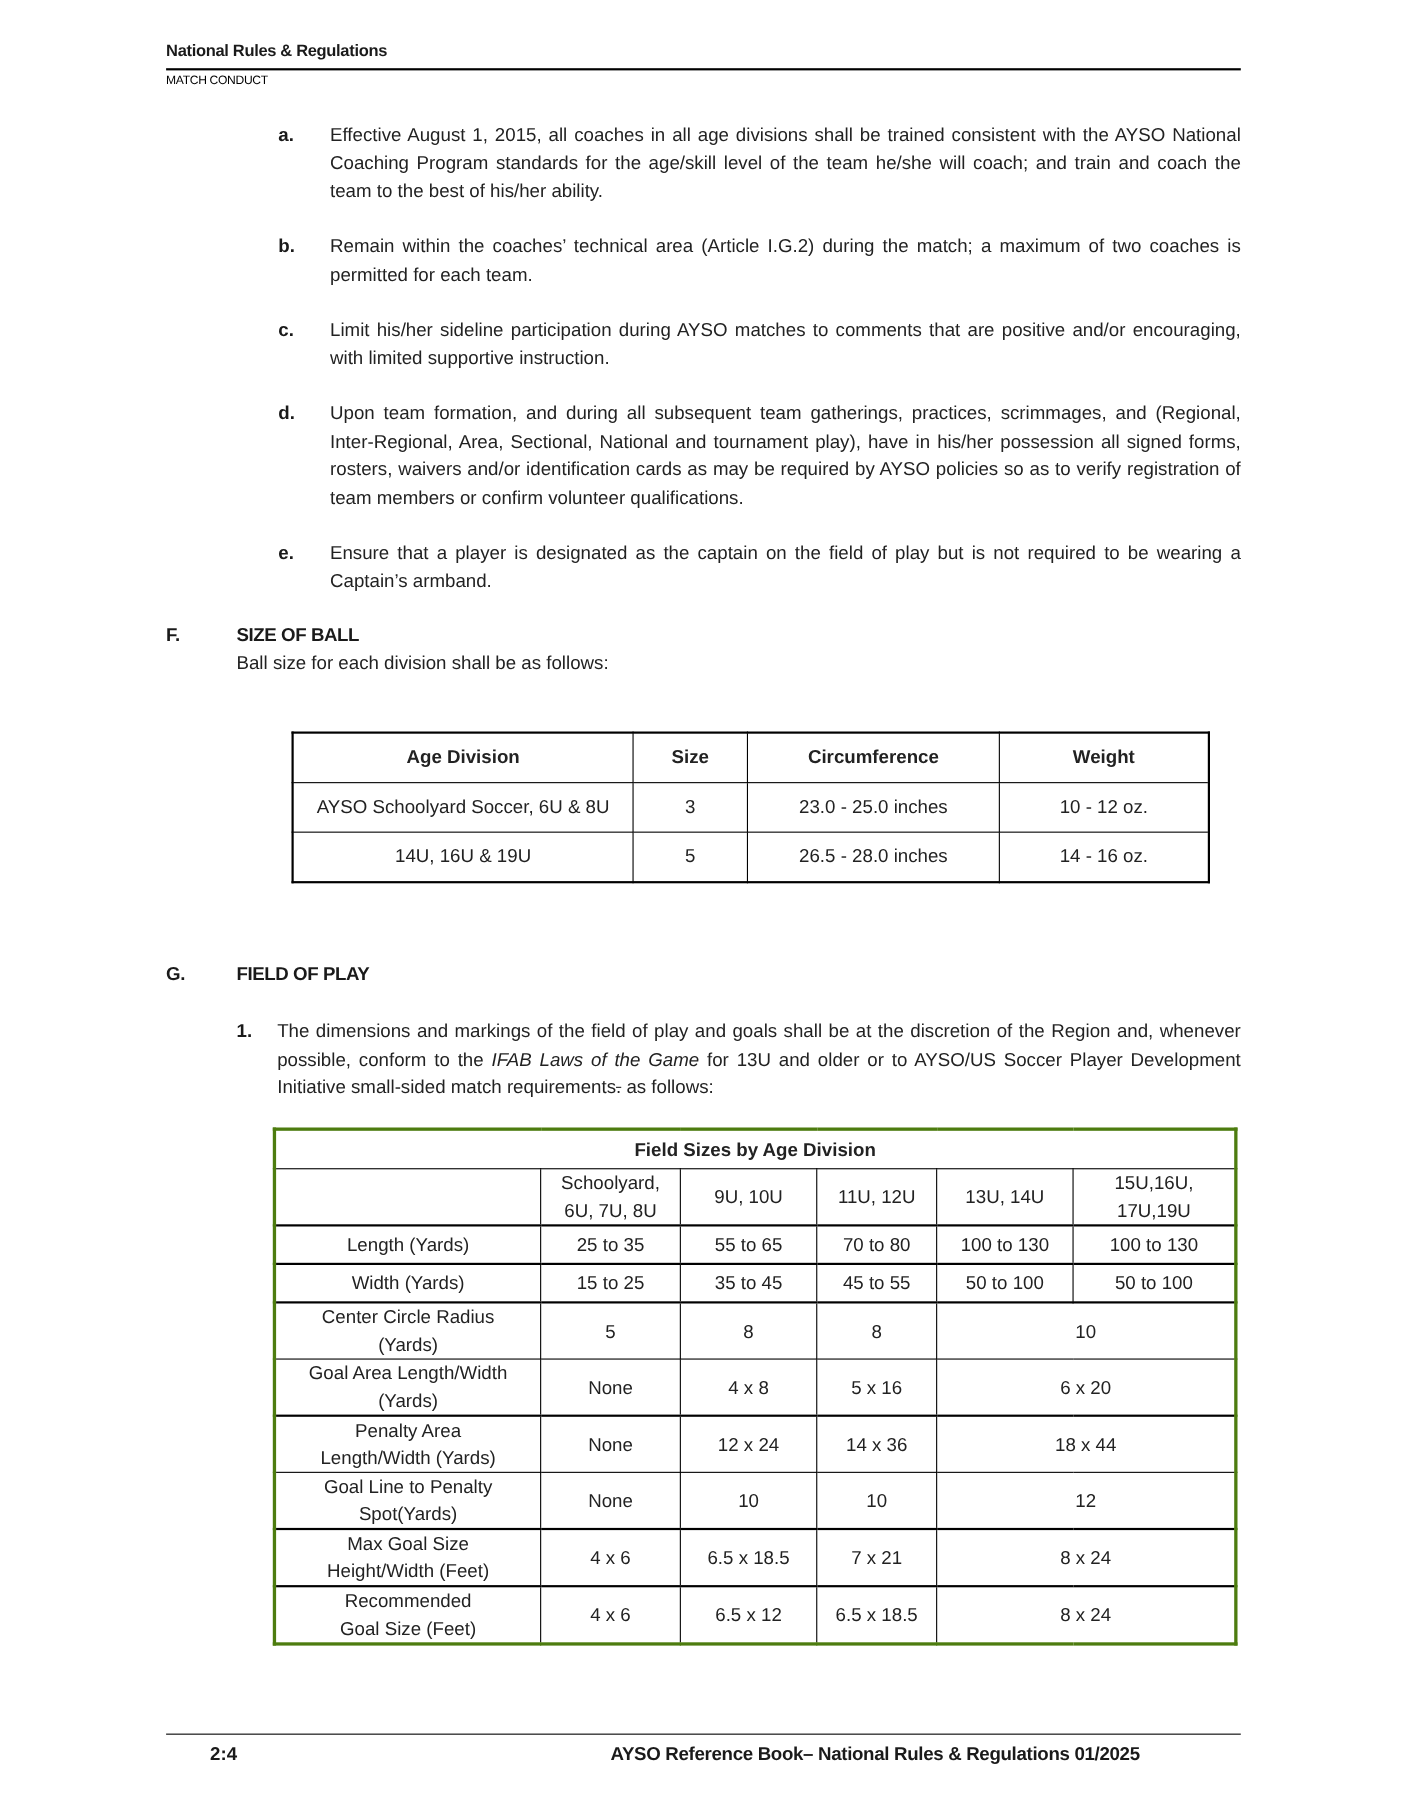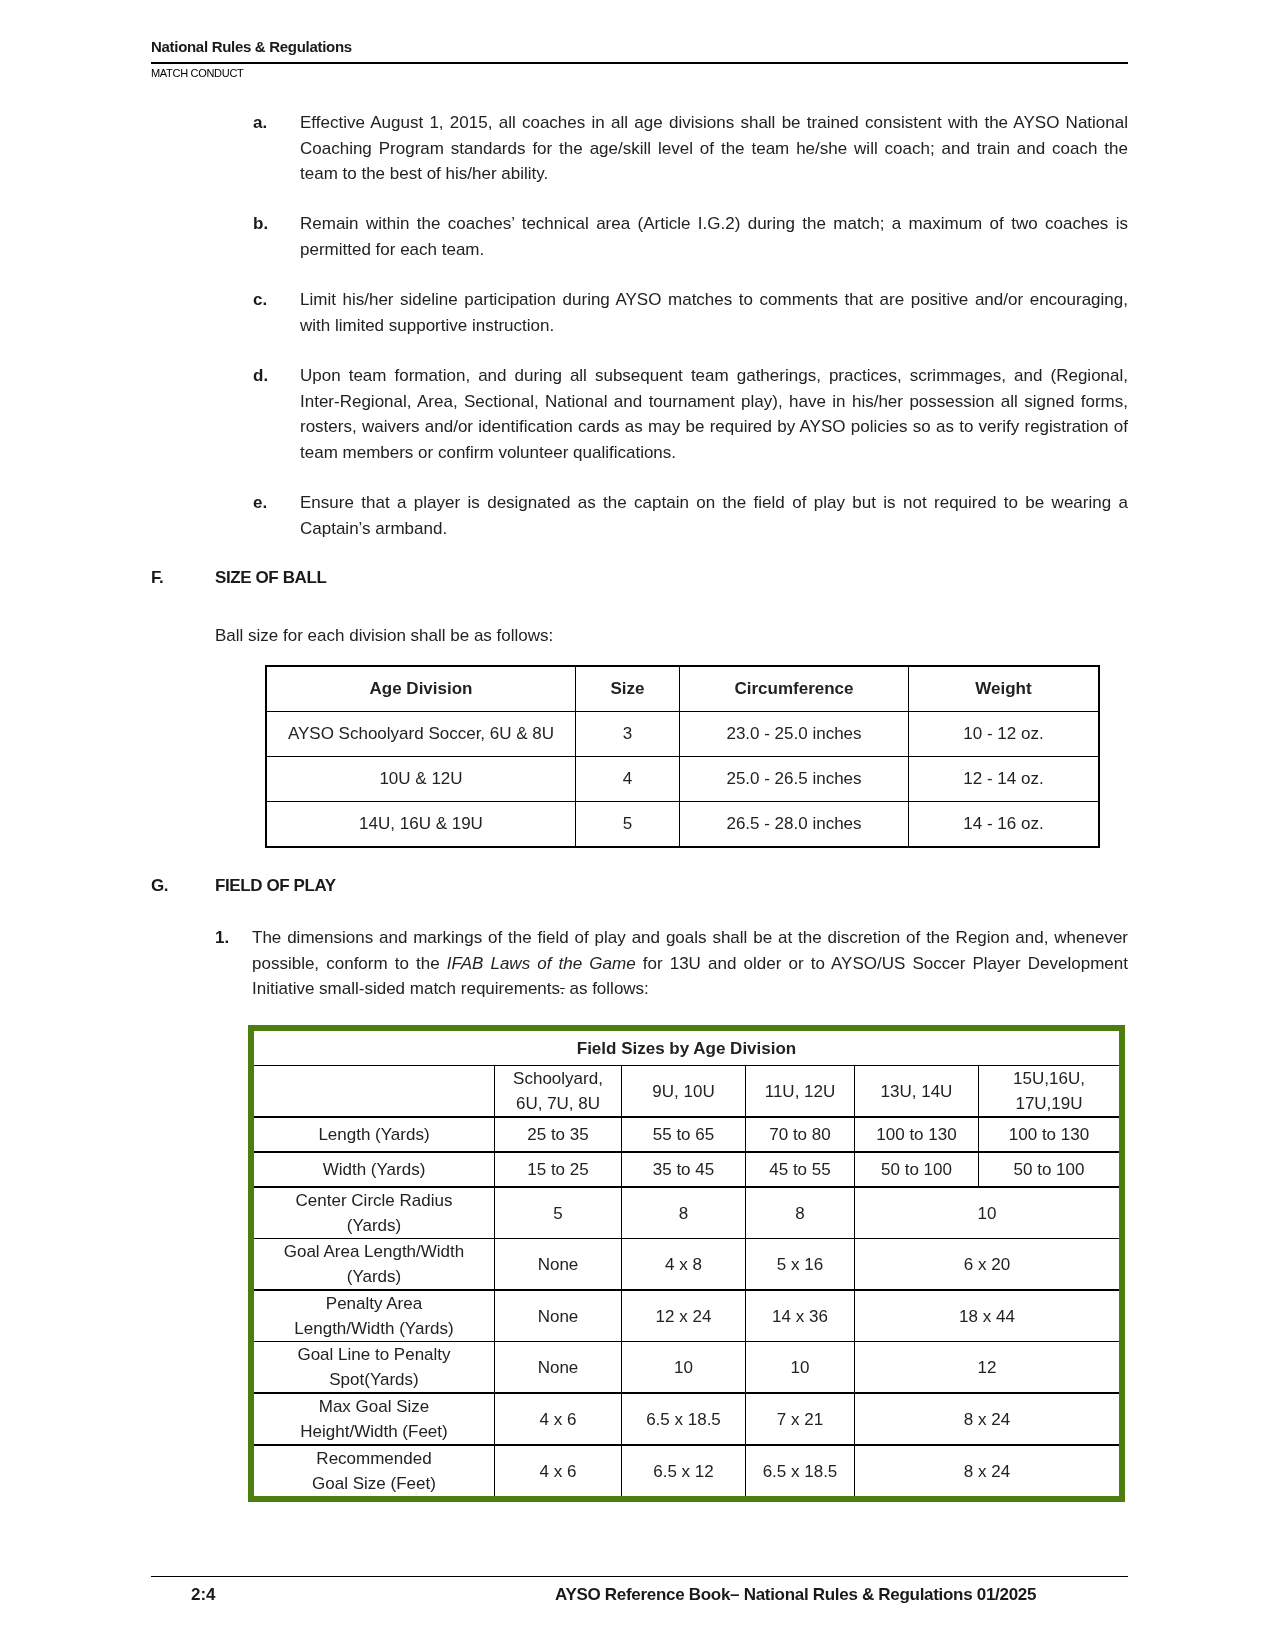--- a/index.html
+++ b/index.html
@@ -19,21 +19,21 @@
   .sec .name { position:absolute; left:64px; white-space:nowrap; }
 
   .para { position:absolute; left:215px; font-size:17px; color:#222; }
 
   table { border-collapse:collapse; position:absolute; font-size:17px; color:#222; }
   table td, table th { border:1px solid #000; text-align:center; vertical-align:middle; padding:0 4px; }
   .ball { left:265px; top:665px; width:835px; border:2px solid #000; }
   .ball th { font-weight:bold; height:44px; border-bottom:1px solid #000; }
   .ball td { height:44px; }
 
-  .field { left:248px; top:1025px; width:877px; border:6px solid #4d7c0f; font-size:17px; }
+  .field { left:248px; top:1025px; width:877px; border:3px solid #4d7c0f; font-size:17px; }
   .field td { line-height:25px; }
   .field .cap { font-weight:bold; height:34px; }
   .thick-top td { border-top:2px solid #000; }
 
   .ftr-rule { left:151px; top:1576px; width:977px; height:1px; background:#000; }
   .ftr-left { left:151px; top:1585px; font-size:17px; font-weight:bold;margin-left:40px; }
   .ftr-right { left:555px; top:1585px; font-size:17px; font-weight:bold; letter-spacing:-0.3px; }
   i { font-style:italic; }
   .strike { text-decoration:line-through; }
 </style>
@@ -62,41 +62,35 @@
 </div>
 <div class="item" style="top:490px;">
   <span class="lbl">e.</span>
   <div class="txt">Ensure that a player is designated as the captain on the field of play but is not required to be wearing a Captain’s armband.</div>
 </div>
 
 <div class="sec" style="top:568px;">
   <span class="num">F.</span>
   <span class="name">SIZE OF BALL</span>
 </div>
-<div class="para" style="top:626px;text-align:right;">Ball size for each division shall be as follows:</div>
+<div class="para" style="top:593px;text-align:right;">Ball size for each division shall be as follows:</div>
 
 <table class="ball">
   <tbody>
       <tr>
     <th style="width:300px">Age Division</th>
     <th style="width:95px">Size</th>
     <th style="width:220px">Circumference</th>
     <th>Weight</th>
   </tr>
   <tr>
     <td>AYSO Schoolyard Soccer, 6U &amp; 8U</td>
     <td>3</td>
     <td>23.0 - 25.0 inches</td>
     <td>10 - 12 oz.</td>
-  </tr>
-  <tr>
-    <td>10U &amp; 12U</td>
-    <td>4</td>
-    <td>25.0 - 26.5 inches</td>
-    <td>12 - 14 oz.</td>
   </tr>
   <tr>
     <td>14U, 16U &amp; 19U</td>
     <td>5</td>
     <td>26.5 - 28.0 inches</td>
     <td>14 - 16 oz.</td>
   </tr>
 </tbody>
   </table>
 

